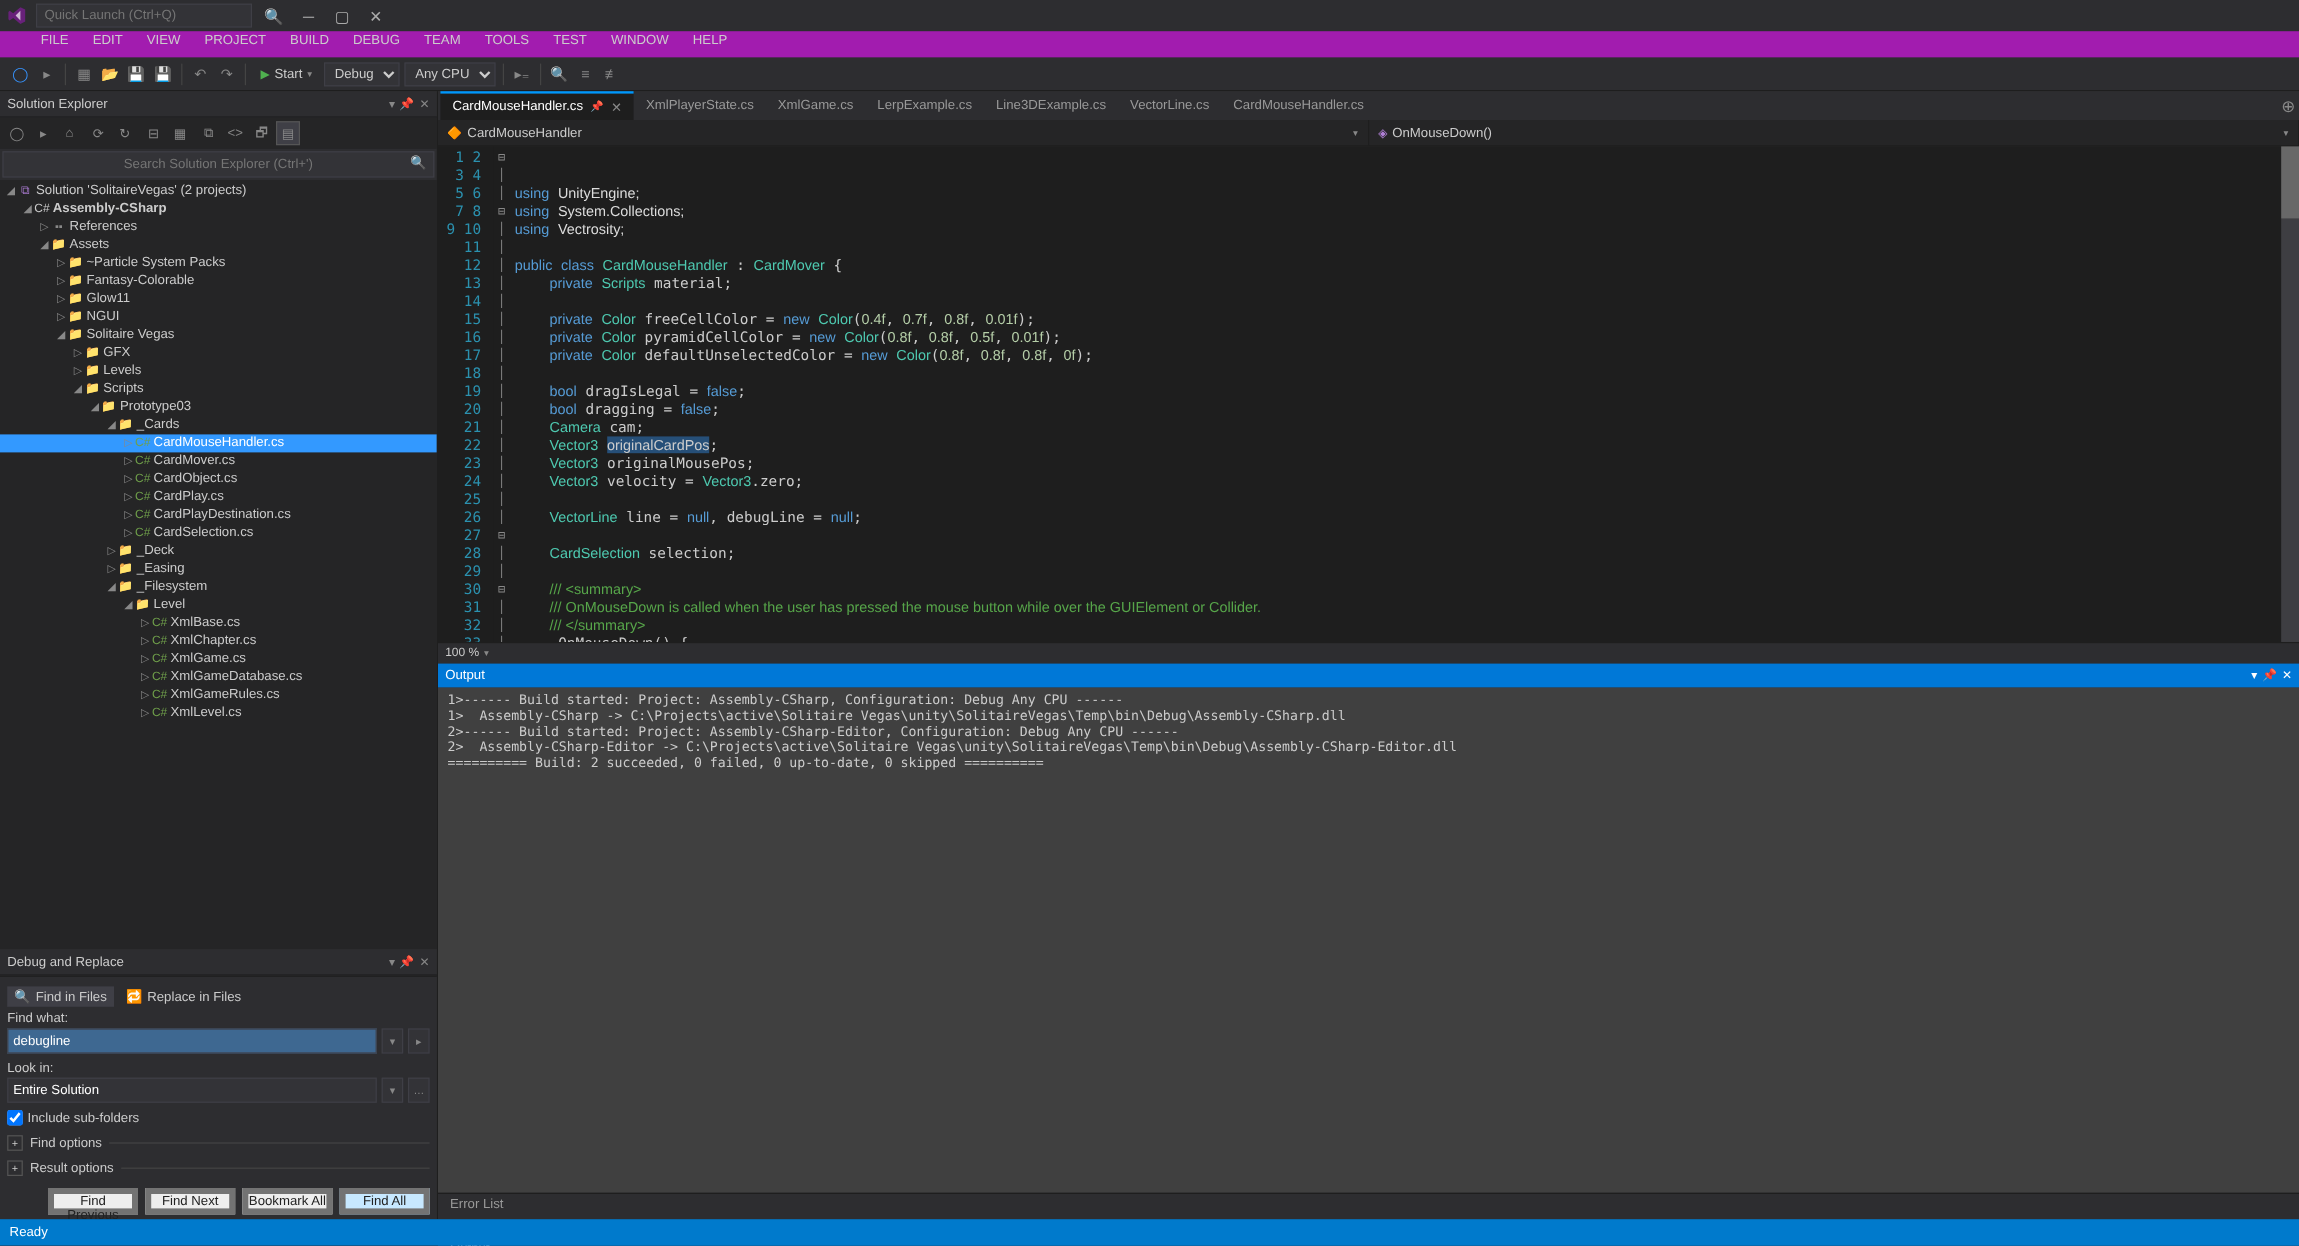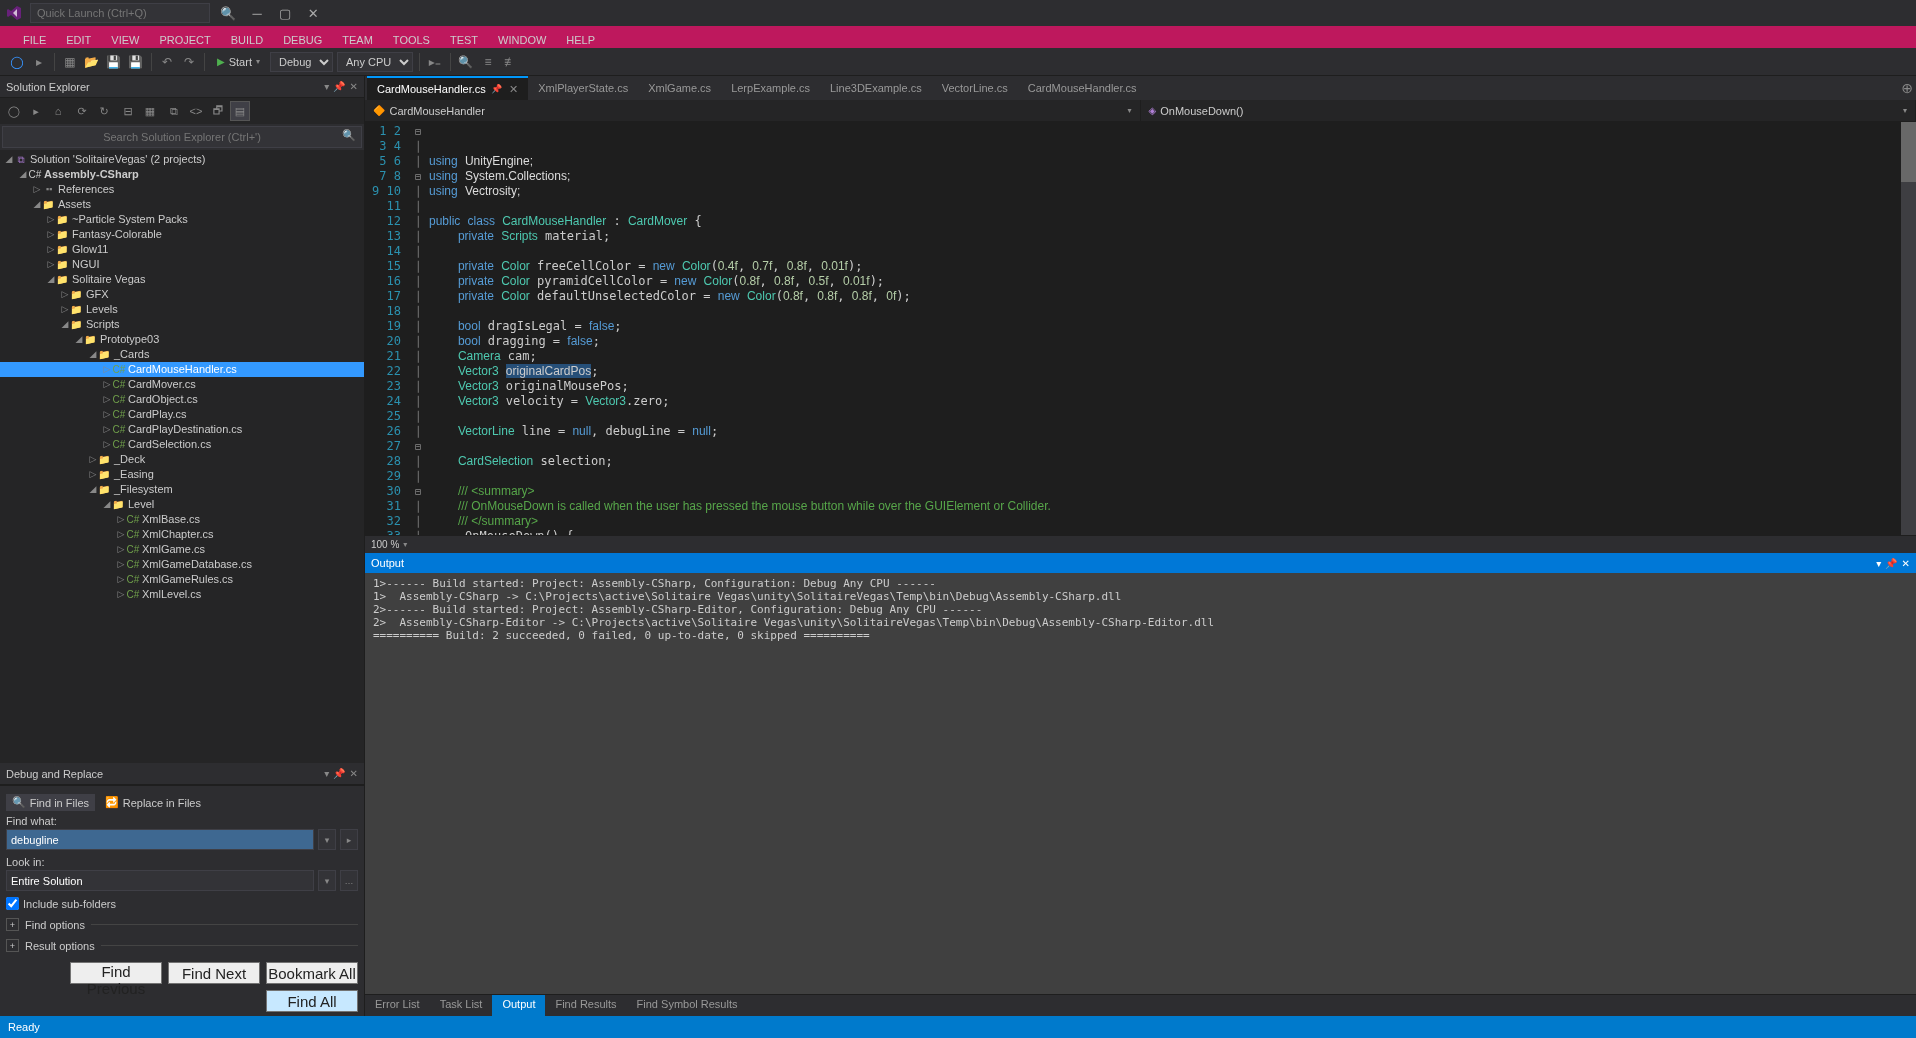--- a/index.html
+++ b/index.html
@@ -8,21 +8,21 @@
 
 .titlebar { height: 26px; background: #2d2d30; display: flex; align-items: center; padding: 0 6px; color: #999; }
 .titlebar .vs-logo { width: 16px; height: 16px; margin-right: 8px; display: flex; align-items: center; }
 .titlebar .title { flex: 1; font-size: 11px; }
 .titlebar .quick-launch { width: 180px; height: 20px; background: #333337; border: 1px solid #3f3f46; color: #7a7a7a; padding: 1px 6px; font-size: 11px; margin-right: 10px; }
 .titlebar .win-btns { display: flex; gap: 2px; }
 .titlebar .win-btn { width: 26px; height: 18px; display: flex; align-items: center; justify-content: center; color: #aaa; cursor: pointer; font-size: 13px; }
 .titlebar .search-icon { color: #aaa; margin-right: 8px; font-size: 13px; }
 
 
-.menubar { height: 22px; background: #be185d; display: flex; align-items: flex-end; padding-left: 13px; color: #ccc; }
+.menubar { height: 22px; background: #a21caf; display: flex; align-items: flex-start; padding-left: 24px; color: #ccc; }
 .menubar .menu-item { padding: 2px 10px; font-size: 11px; cursor: pointer; }
 
 
 .toolbar { height: 28px; background: #2d2d30; display: flex; align-items: center; padding: 0 6px; border-bottom: 1px solid #1e1e1e; }
 .toolbar .tb-btn { width: 20px; height: 20px; display: flex; align-items: center; justify-content: center; margin: 0 1px; cursor: pointer; color: #888; font-size: 12px; }
 .toolbar .tb-sep { width: 1px; height: 18px; background: #444; margin: 0 4px; }
 .toolbar .start-btn { display: flex; align-items: center; gap: 4px; padding: 2px 8px; color: #ccc; cursor: pointer; }
 .toolbar .start-btn .play { color: #4fb04f; font-size: 10px; }
 .toolbar select { background: #333337; border: 1px solid #3f3f46; color: #ccc; padding: 1px 4px; font-size: 11px; margin: 0 2px; height: 20px; }
 
@@ -59,21 +59,21 @@
 .find-tab.active { background: #3f3f46; }
 .find-row { display: flex; align-items: center; gap: 4px; margin: 2px 0; }
 .find-input { flex: 1; height: 21px; background: #333337; border: 1px solid #3f3f46; color: #fff; padding: 2px 4px; font-size: 11px; }
 .find-input.selected { background: #3e6891; }
 .find-dd { width: 18px; height: 21px; background: #333337; border: 1px solid #3f3f46; display:flex; align-items:center; justify-content:center; color:#888; cursor:pointer; font-size:9px;}
 .find-chk { display:flex; align-items:center; gap:4px; font-size:11px; margin:4px 0;}
 .find-expander { display:flex; align-items:center; gap:6px; font-size:11px; margin:4px 0; }
 .find-expander .plus { width:13px; height:13px; border:1px solid #555; display:flex; align-items:center; justify-content:center; font-size:9px; cursor:pointer;}
 .find-expander .line { flex:1; height:1px; background:#444; }
 .find-btns { display: flex; gap: 6px; justify-content: flex-end; margin-top: 6px; flex-wrap: wrap; }
-.find-btn { width: 92px; height: 22px; background: #eee; color: #222; border: 1px solid #737373; font-size: 15px; cursor: pointer; }
+.find-btn { width: 75px; height: 22px; background: #eee; color: #222; border: 5px solid #737373; font-size: 11px; cursor: pointer; }
 .find-btn.accent { background: #c7e8ff; }
 
 
 .editor-area { flex: 1; display: flex; flex-direction: column; }
 .tabs { height: 24px; background: #2d2d30; display: flex; align-items: stretch; padding-left: 2px; }
 .tab { display: flex; align-items: center; padding: 0 10px; font-size: 11px; color: #999; cursor: pointer; gap: 6px; }
 .tab.active { background: #1e1e1e; color: #fff; border-top: 2px solid #0097fb; }
 .tab .close { color: #888; font-size: 11px; }
 .tabs .add-tab{ margin-left:auto; width:18px; display:flex; align-items:center; justify-content:center; color:#888; cursor:pointer; font-size:14px;}
 
@@ -97,21 +97,21 @@
 .zoom-bar .dd { margin-left: 4px; font-size: 8px; color: #888; }
 
 
 .output-header { height: 20px; background: #0078d7; color: #fff; display: flex; align-items: center; padding: 0 6px; font-size: 11px; }
 .output-header .title { flex: 1; }
 .output-header .btn { cursor: pointer; margin-left: 4px; font-size: 10px; }
 .output-toolbar { height: 24px; display: flex; align-items: center; padding: 0 6px; gap: 4px; background: #252526; font-size: 11px; border-bottom: 1px solid #1e1e1e;}
 .output-toolbar select { background: #333337; border: 1px solid #3f3f46; color: #ccc; padding: 0 4px; height: 20px; width: 220px; font-size: 11px; }
 .output-toolbar .tb-btn{ width:20px; height:20px; display:flex;align-items:center;justify-content:center; color:#888;cursor:pointer;font-size:11px;}
 .output-body { flex: 1; background: #404040; color: #ccc; font-family: Consolas, monospace; font-size: 11px; padding: 4px 8px; white-space: pre; overflow: auto; }
-.output-tabs { height: 22px; display: flex; align-items: stretch; background: #2d2d30; border-top: 1px solid #1e1e1e; }
+.output-tabs { height: 22px; display: flex; align-items: stretch; background: #2d2d30; border-top: 1px solid #1e1e1e; flex-direction: column; }
 .output-tabs .ot { padding: 3px 10px; font-size: 11px; color: #999; cursor: pointer; }
 .output-tabs .ot.active { background: #007acc; color: #fff; }
 
 
 .statusbar { height: 22px; background: #007acc; color: #fff; display: flex; align-items: center; padding: 0 8px; font-size: 11px; position: absolute; bottom: 0; left: 0; right: 0; }
 
 .vscroll{ width:15px; background:#3e3e42; position:absolute; right:0; top:0; bottom:0;}
 .vscroll .thumb{ background:#686868; width:100%; height:60px; position:absolute; top:0;}
 </style>
 </head>

